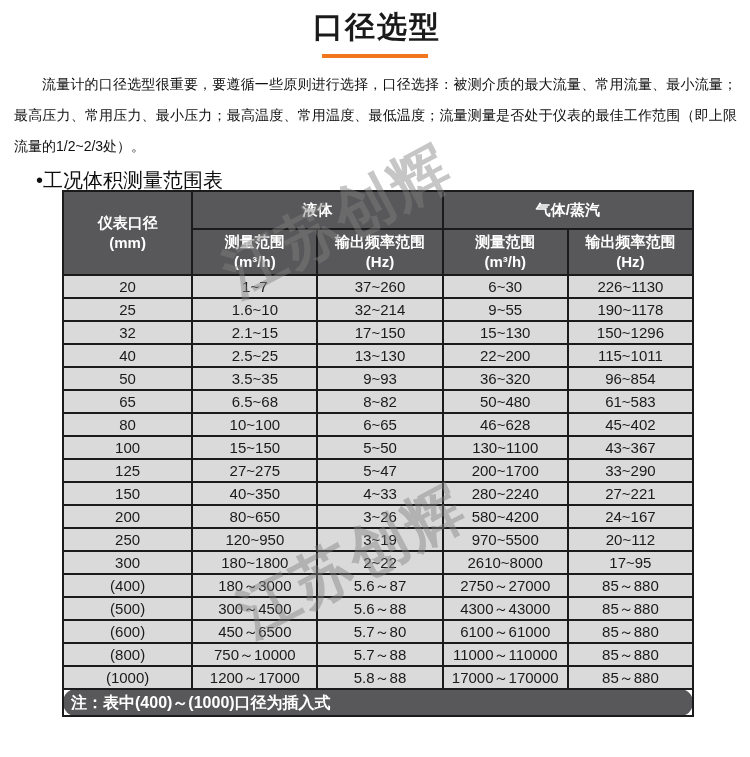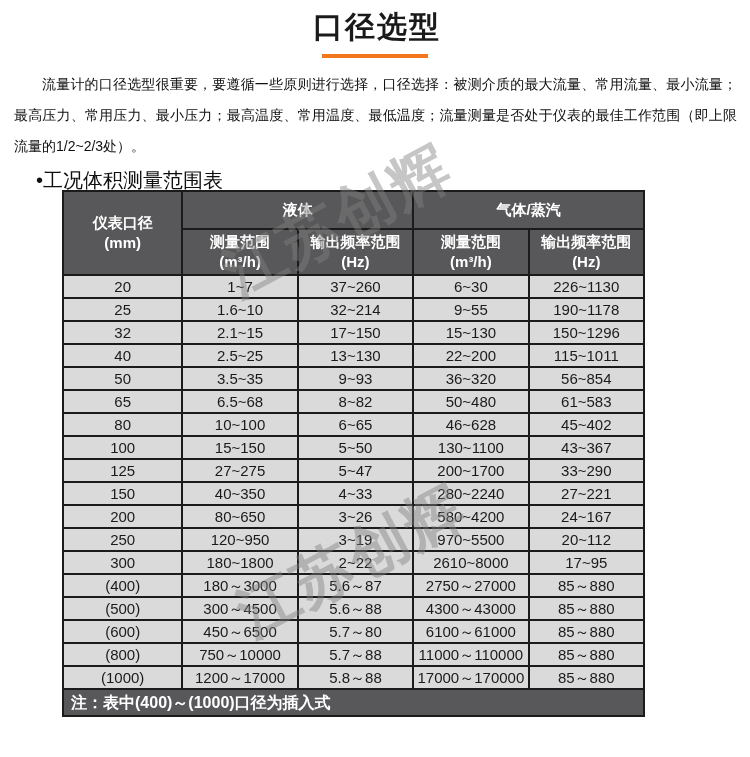--- a/index.html
+++ b/index.html
@@ -37,21 +37,21 @@
     font-size:20px;
     color:#0f0f0f;
   }
   .table-wrap{
     position:absolute;
     left:62px; top:190px;
     width:627px;
   }
   table{
     border-collapse:collapse;
-    width:583px;
+    width:632px;
     table-layout:fixed;
   }
   th,td{
     border:2px solid #1b1b1b;
     text-align:center;
     padding:0;
     overflow:hidden;
   }
   thead th{
     background:#58585A;
@@ -71,20 +71,21 @@
   }
   tfoot td.note-cell{
     background:#58585A;
     color:#ffffff;
     text-align:left;
     font-size:16px;
     font-weight:bold;
     height:25px;
     line-height:25px;
     padding-left:7px;
+    border-radius:13px;
   }
   .watermark{
     position:absolute;
     font-size:60px;
     font-weight:bold;
     letter-spacing:2px;
     color:rgba(128,128,128,0.45);
     transform:rotate(-28deg);
     white-space:nowrap;
     pointer-events:none;
@@ -160,21 +161,21 @@
           <td>2.5~25</td>
           <td>13~130</td>
           <td>22~200</td>
           <td>115~1011</td>
         </tr>
         <tr>
           <td>50</td>
           <td>3.5~35</td>
           <td>9~93</td>
           <td>36~320</td>
-          <td>56~854</td>
+          <td>96~854</td>
         </tr>
         <tr>
           <td>65</td>
           <td>6.5~68</td>
           <td>8~82</td>
           <td>50~480</td>
           <td>61~583</td>
         </tr>
         <tr>
           <td>80</td>

